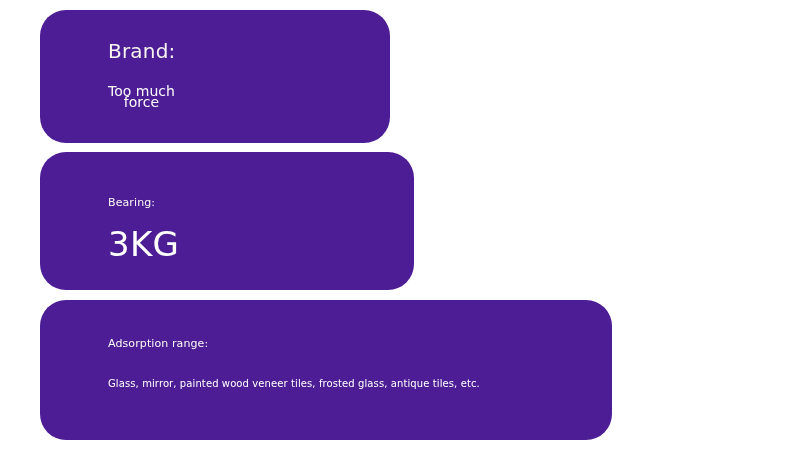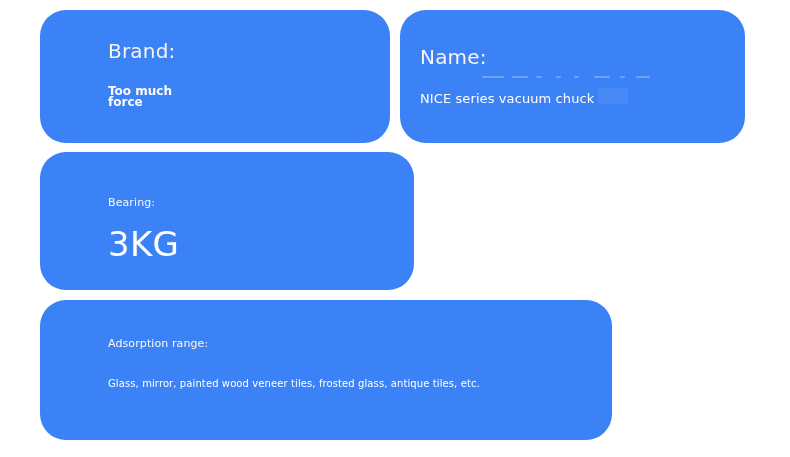--- a/index.html
+++ b/index.html
@@ -15,21 +15,21 @@
 
   .board {
     position: relative;
     width: 790px;
     height: 457px;
     background: #ffffff;
   }
 
   .card {
     position: absolute;
-    background: #3b82f6;
+    background: #4c1d95;
     border-radius: 26px;
     overflow: hidden;
   }
 
   
   .card-brand    { left: 40px;  top: 10px;  width: 350px; height: 133px; }
   .card-name     { left: 400px; top: 10px;  width: 345px; height: 133px; }
   .card-bearing  { left: 40px;  top: 152px; width: 374px; height: 138px; }
   .card-material { left: 400px; top: 152px; width: 345px; height: 138px; }
   .card-range    { left: 40px;  top: 300px; width: 572px; height: 140px; }
@@ -58,24 +58,25 @@
     color: #ffffff;
     font-size: 34px;
     font-weight: 400;
     letter-spacing: 0.3px;
     white-space: nowrap;
   }
 
   .tiny-text {
     position: absolute;
     color: #fdfbf9;
-    font-size: 12px;
-    font-weight: 700;
+    font-size: 14px;
+    font-weight: 400;
     line-height: 11px;
     white-space: pre-line;
+    text-align: center;
   }
 
   .body-text {
     position: absolute;
     color: #ffffff;
     font-size: 10px;
     font-weight: 400;
     letter-spacing: 0.1px;
     white-space: nowrap;
   }
@@ -145,37 +146,20 @@
 <body>
 
 <div class="board">
 
   <div class="card card-brand">
     <div class="heading-lg brand-title">Brand:</div>
     <div class="tiny-text brand-sub">Too much
 force</div>
   </div>
 
-  <div class="card card-name">
-    <div class="heading-lg name-title">Name:</div>
-
-    <div class="ghost-layer">
-      <span class="ghost-mark g1"></span>
-      <span class="ghost-mark g2"></span>
-      <span class="ghost-mark g3"></span>
-      <span class="ghost-mark g4"></span>
-      <span class="ghost-mark g5"></span>
-      <span class="ghost-mark g6"></span>
-      <span class="ghost-mark g7"></span>
-      <span class="ghost-mark g8"></span>
-    </div>
-    <div class="ghost-smudge"></div>
-
-    <div class="name-text name-value">NICE series vacuum chuck</div>
-  </div>
 
   <div class="card card-bearing">
     <div class="label-sm bearing-label">Bearing:</div>
     <div class="value-xl bearing-value">3KG</div>
   </div>
 
 
   <div class="card card-range">
     <div class="label-sm range-label">Adsorption range:</div>
     <div class="body-text range-value">Glass, mirror, painted wood veneer tiles, frosted glass, antique tiles, etc.</div>

